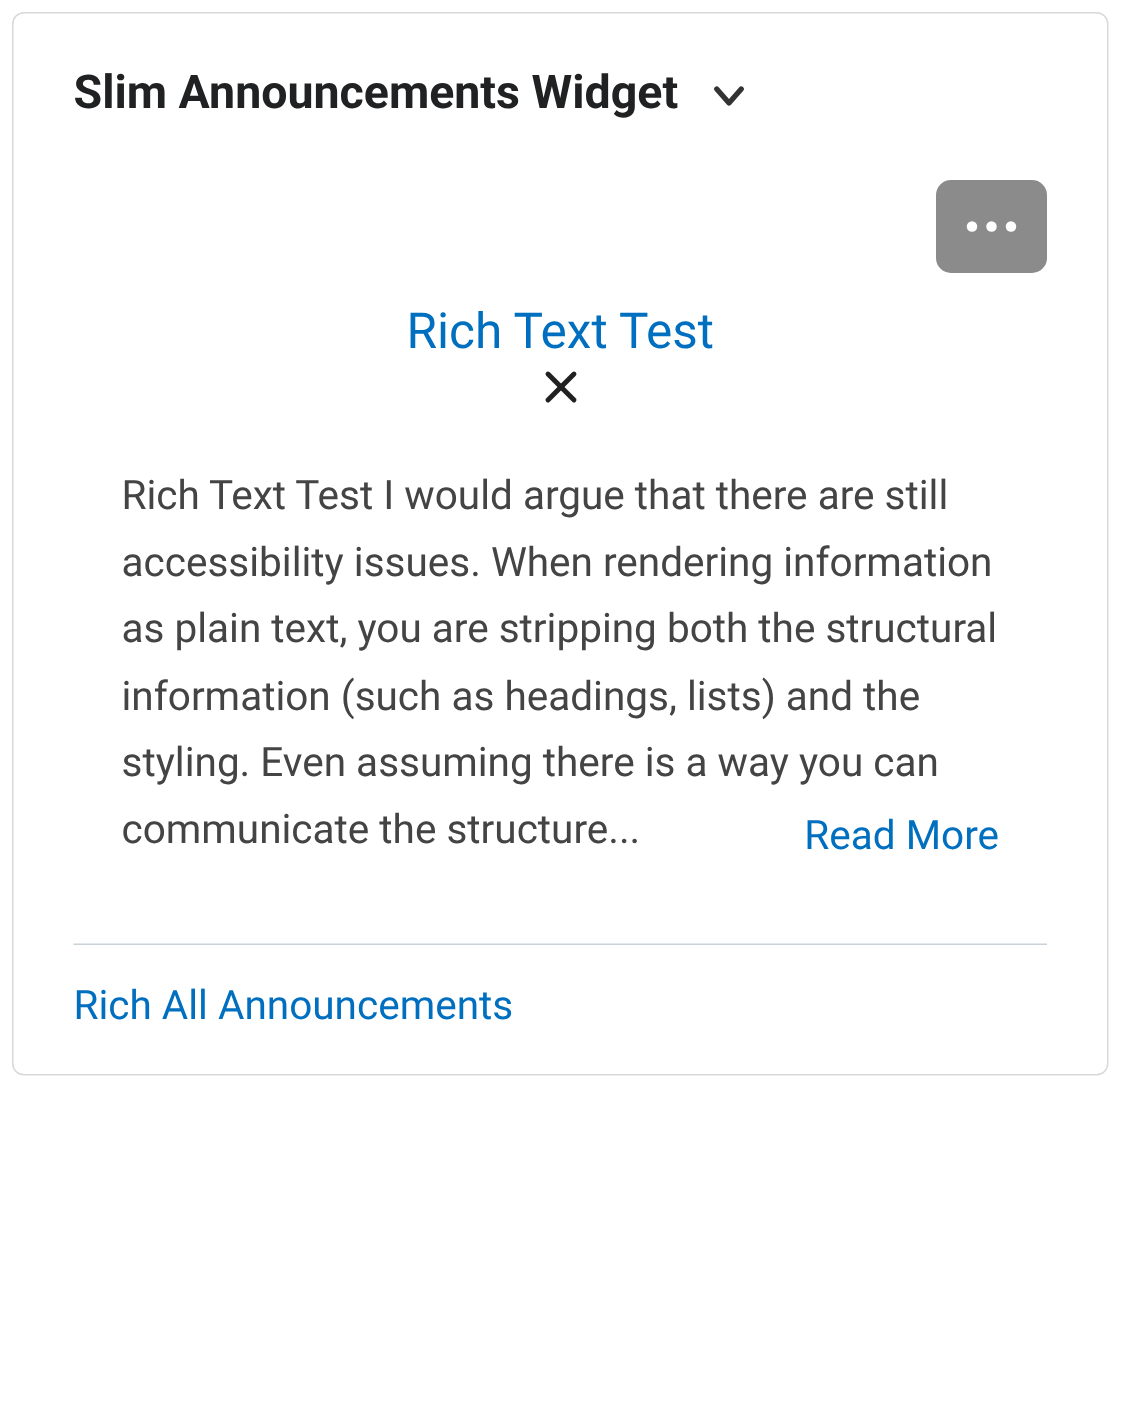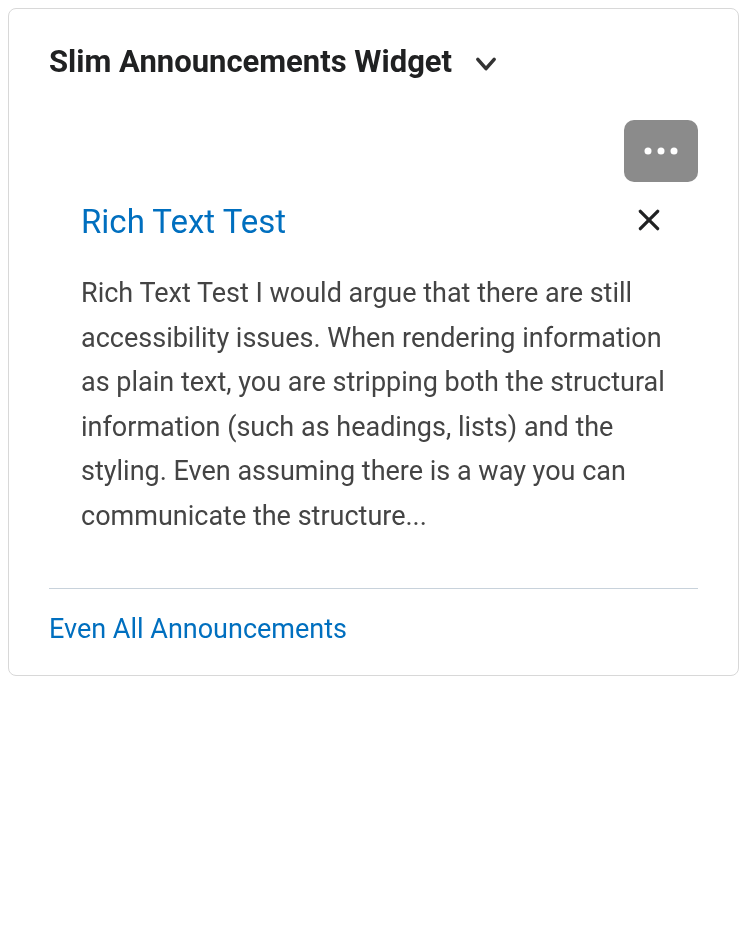--- a/index.html
+++ b/index.html
@@ -70,20 +70,21 @@
     .more-button svg {
       width: 38px;
       height: 10px;
     }
     
     .announcement-header {
       display: flex;
       justify-content: space-between;
       align-items: center;
       padding: 10px 72px 0 72px;
+      flex-direction: column;
     }
     
     .announcement-title {
       font-size: 33px;
       font-weight: 400;
       color: #006fbf;
       cursor: pointer;
     }
     
     .dismiss-button {
@@ -176,20 +177,21 @@
           <line x1="4" y1="4" x2="20" y2="20"></line>
           <line x1="20" y1="4" x2="4" y2="20"></line>
         </svg>
       </span>
     </button>
   </div>
 
 
   <div class="announcement-body">
     <span class="body-text">Rich Text Test I would argue that there are still accessibility issues. When rendering information as plain text, you are stripping both the structural information (such as headings, lists) and the styling. Even assuming there is a way you can communicate the structure...</span>
+    <a class="read-more-link">Read More</a>
     <div style="clear:both"></div>
   </div>
 
   <hr class="divider">
 
-  <a class="show-all-link">Even All Announcements</a>
+  <a class="show-all-link">Rich All Announcements</a>
 
 </div>
 
 </body></html>

